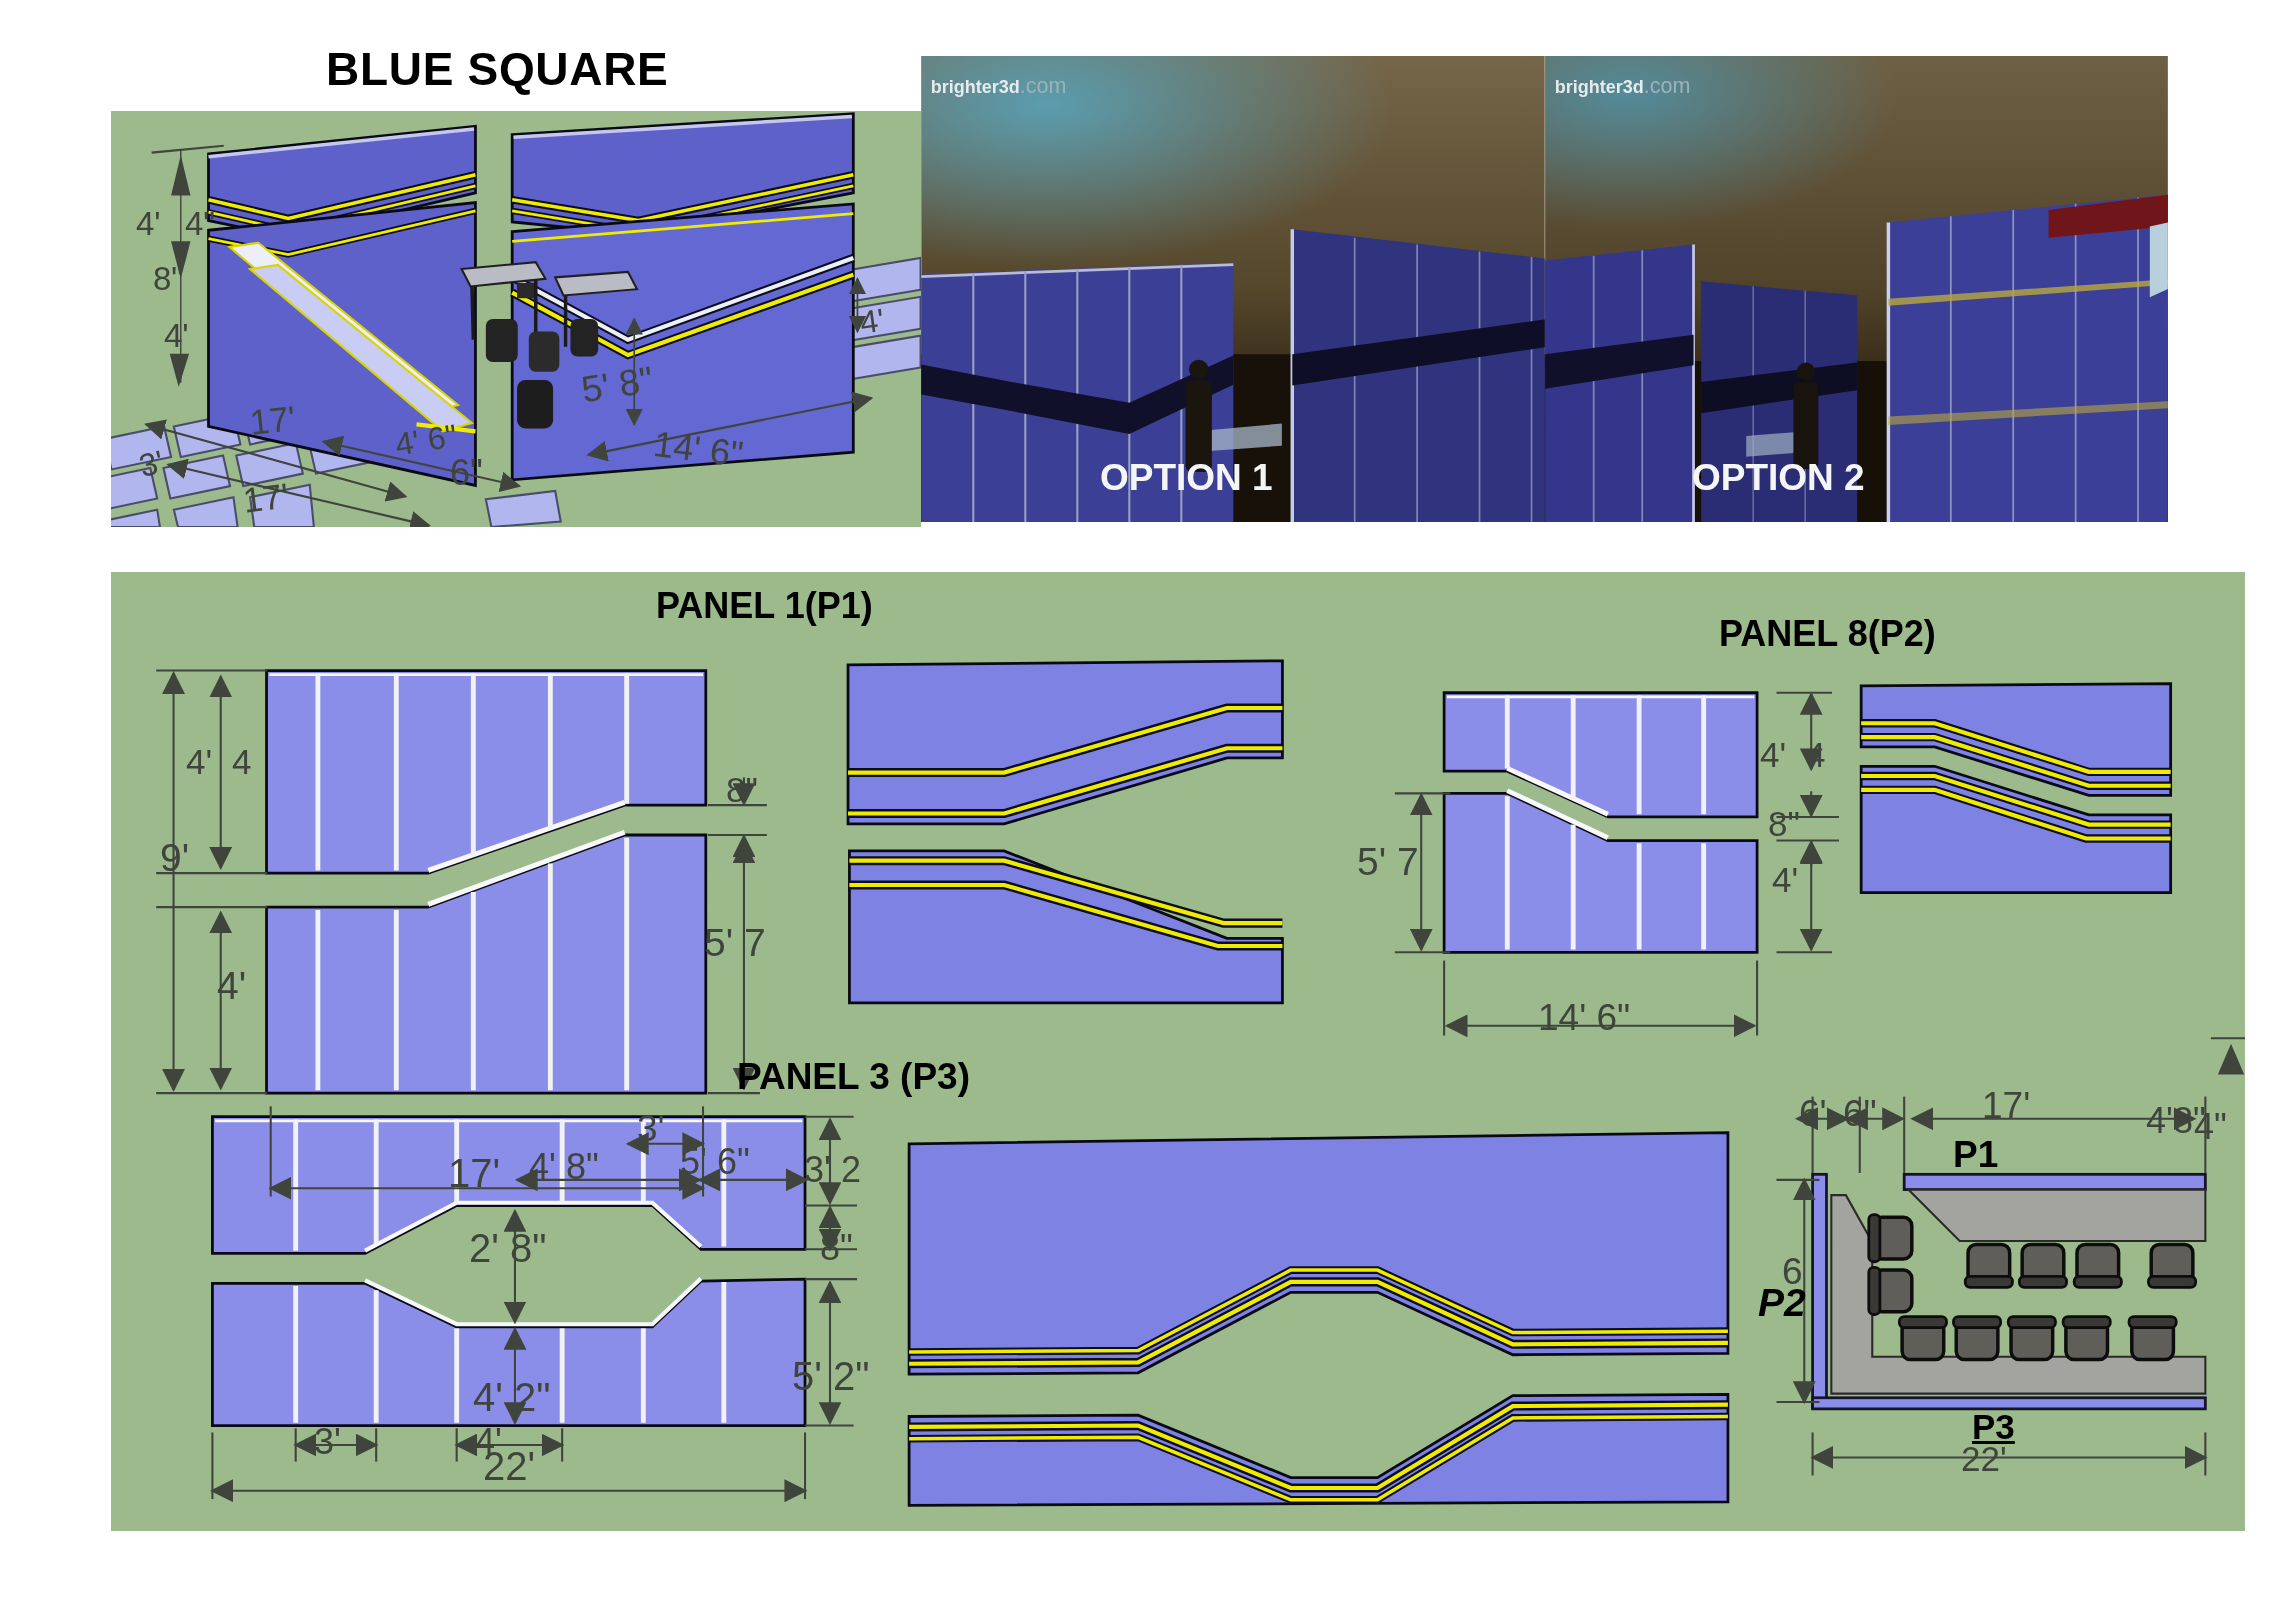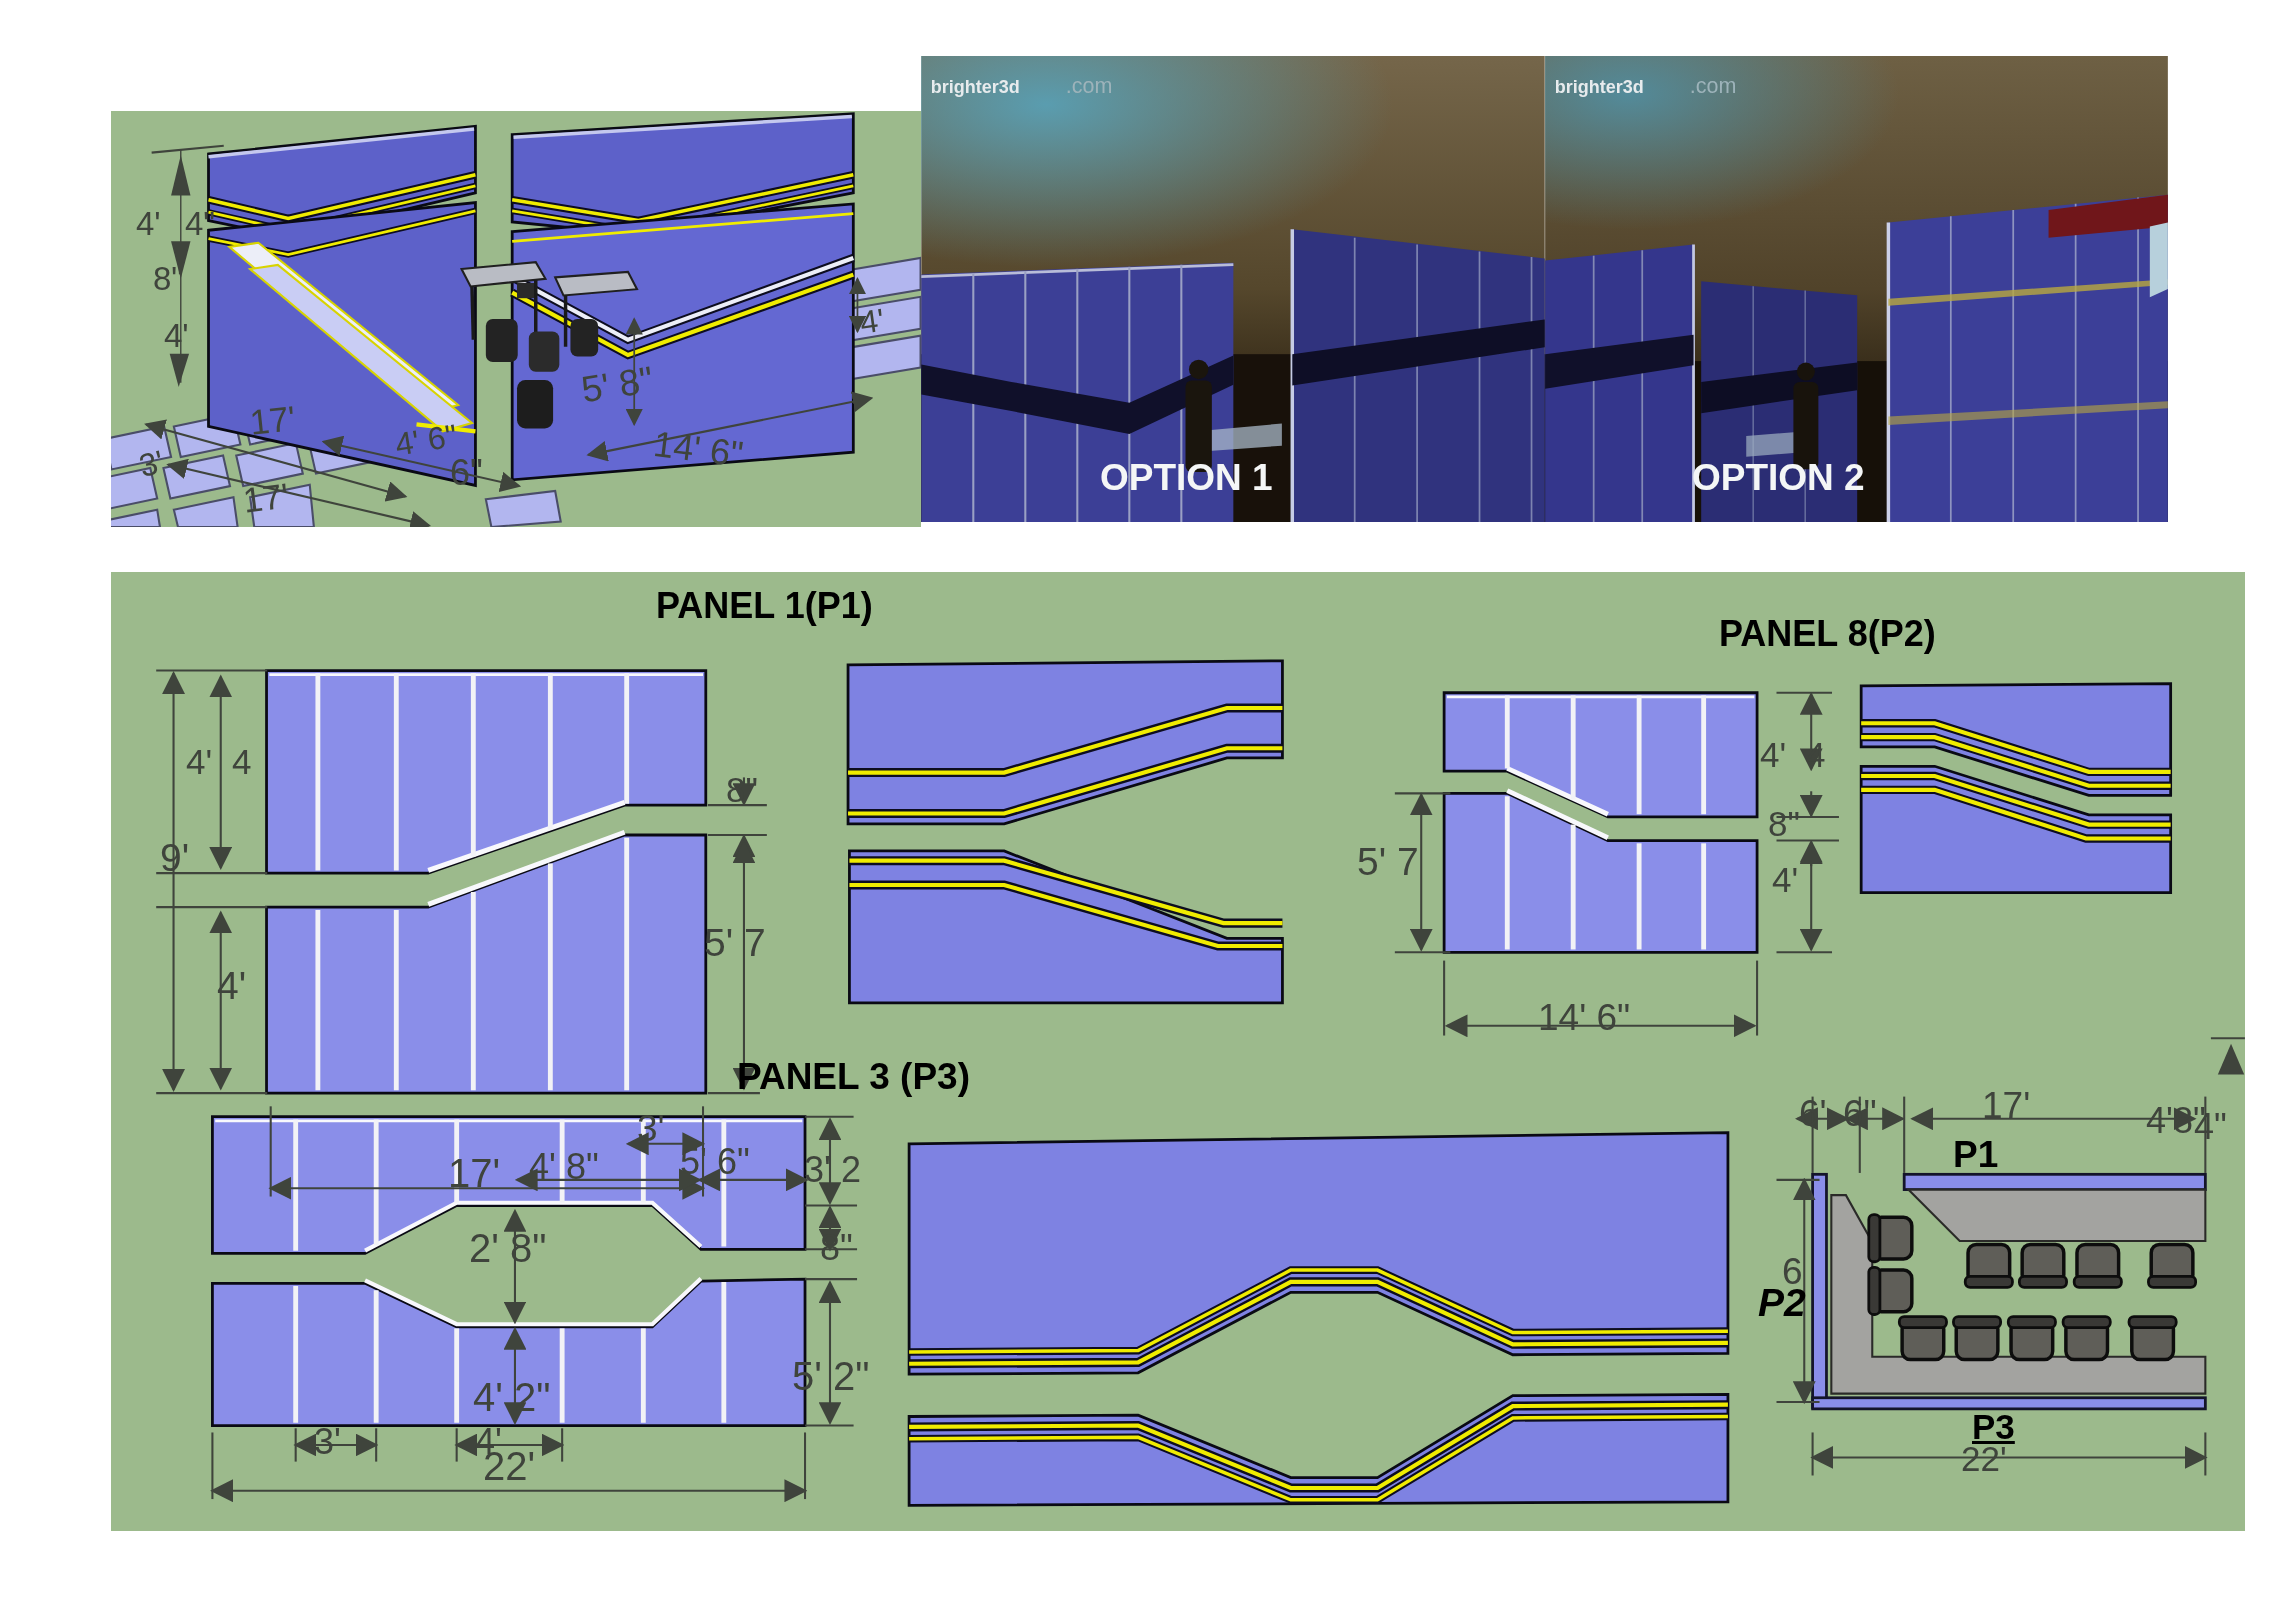--- a/index.html
+++ b/index.html
@@ -7,41 +7,42 @@
           font-family:"Liberation Sans",sans-serif;}
   .abs{position:absolute;}
   .title{position:absolute;left:326px;top:42px;font-size:46px;font-weight:700;color:#000;
          letter-spacing:0.7px;white-space:nowrap;}
   .sketch{position:absolute;left:111px;top:111px;width:810px;height:416px;background:#9cba8c;}
   .render{position:absolute;top:56px;height:466px;overflow:hidden;}
   #opt1{left:921px;width:624px;}
   #opt2{left:1545px;width:623px;}
   .wm{position:absolute;left:9.7px;top:18px;white-space:nowrap;}
   .wm .b{font-weight:700;font-size:18px;color:#e7ebed;}
-  .wm .l{font-weight:400;font-size:21.5px;color:#9db3ba;margin-left:46px;}
+  .wm .l{font-weight:400;font-size:21.5px;color:#9db3ba;}
   .optlabel{position:absolute;font-size:37px;font-weight:700;color:#f4f6f6;white-space:nowrap;}
   #opt1 .optlabel{left:179px;top:401px;}
   #opt2 .optlabel{left:147px;top:401px;}
   .greenboard{position:absolute;left:111px;top:572px;width:2134px;height:959px;background:#9cba8c;}
   .heading{position:absolute;font-weight:700;color:#000;white-space:nowrap;}
   #h-p1{left:656px;top:585px;font-size:36px;}
   #h-p2{left:1719px;top:613px;font-size:36px;}
   #h-p3{left:737px;top:1020px;font-size:37px;margin-top:36px;}
   .planlabel{position:absolute;font-weight:700;color:#000;white-space:nowrap;}
   #pl-1{left:1953px;top:1134px;font-size:37px;}
   #pl-2{left:1758px;top:1281px;font-size:39px;font-style:italic;}
   #pl-3{left:1972px;top:1407px;font-size:35px;text-decoration:underline;}
   .dim{position:absolute;white-space:nowrap;line-height:1;transform-origin:left top;}
   svg{display:block;}
 </style>
 </head>
 <body>
 
 <div class="canvas">
 
+  <div class="title">BLUE SQUARE</div>
 
   <div class="sketch">
     <svg width="810" height="416" viewBox="0 0 1167 600">
       <defs>
         <marker id="ma" viewBox="0 0 10 10" refX="9" refY="5" markerWidth="10" markerHeight="10" orient="auto-start-reverse">
           <path d="M0,0L10,5L0,10Z" fill="#3f443c"></path>
         </marker>
       </defs>
 
       <g fill="#b2b6ef" stroke="#4a4d68" stroke-width="3">

